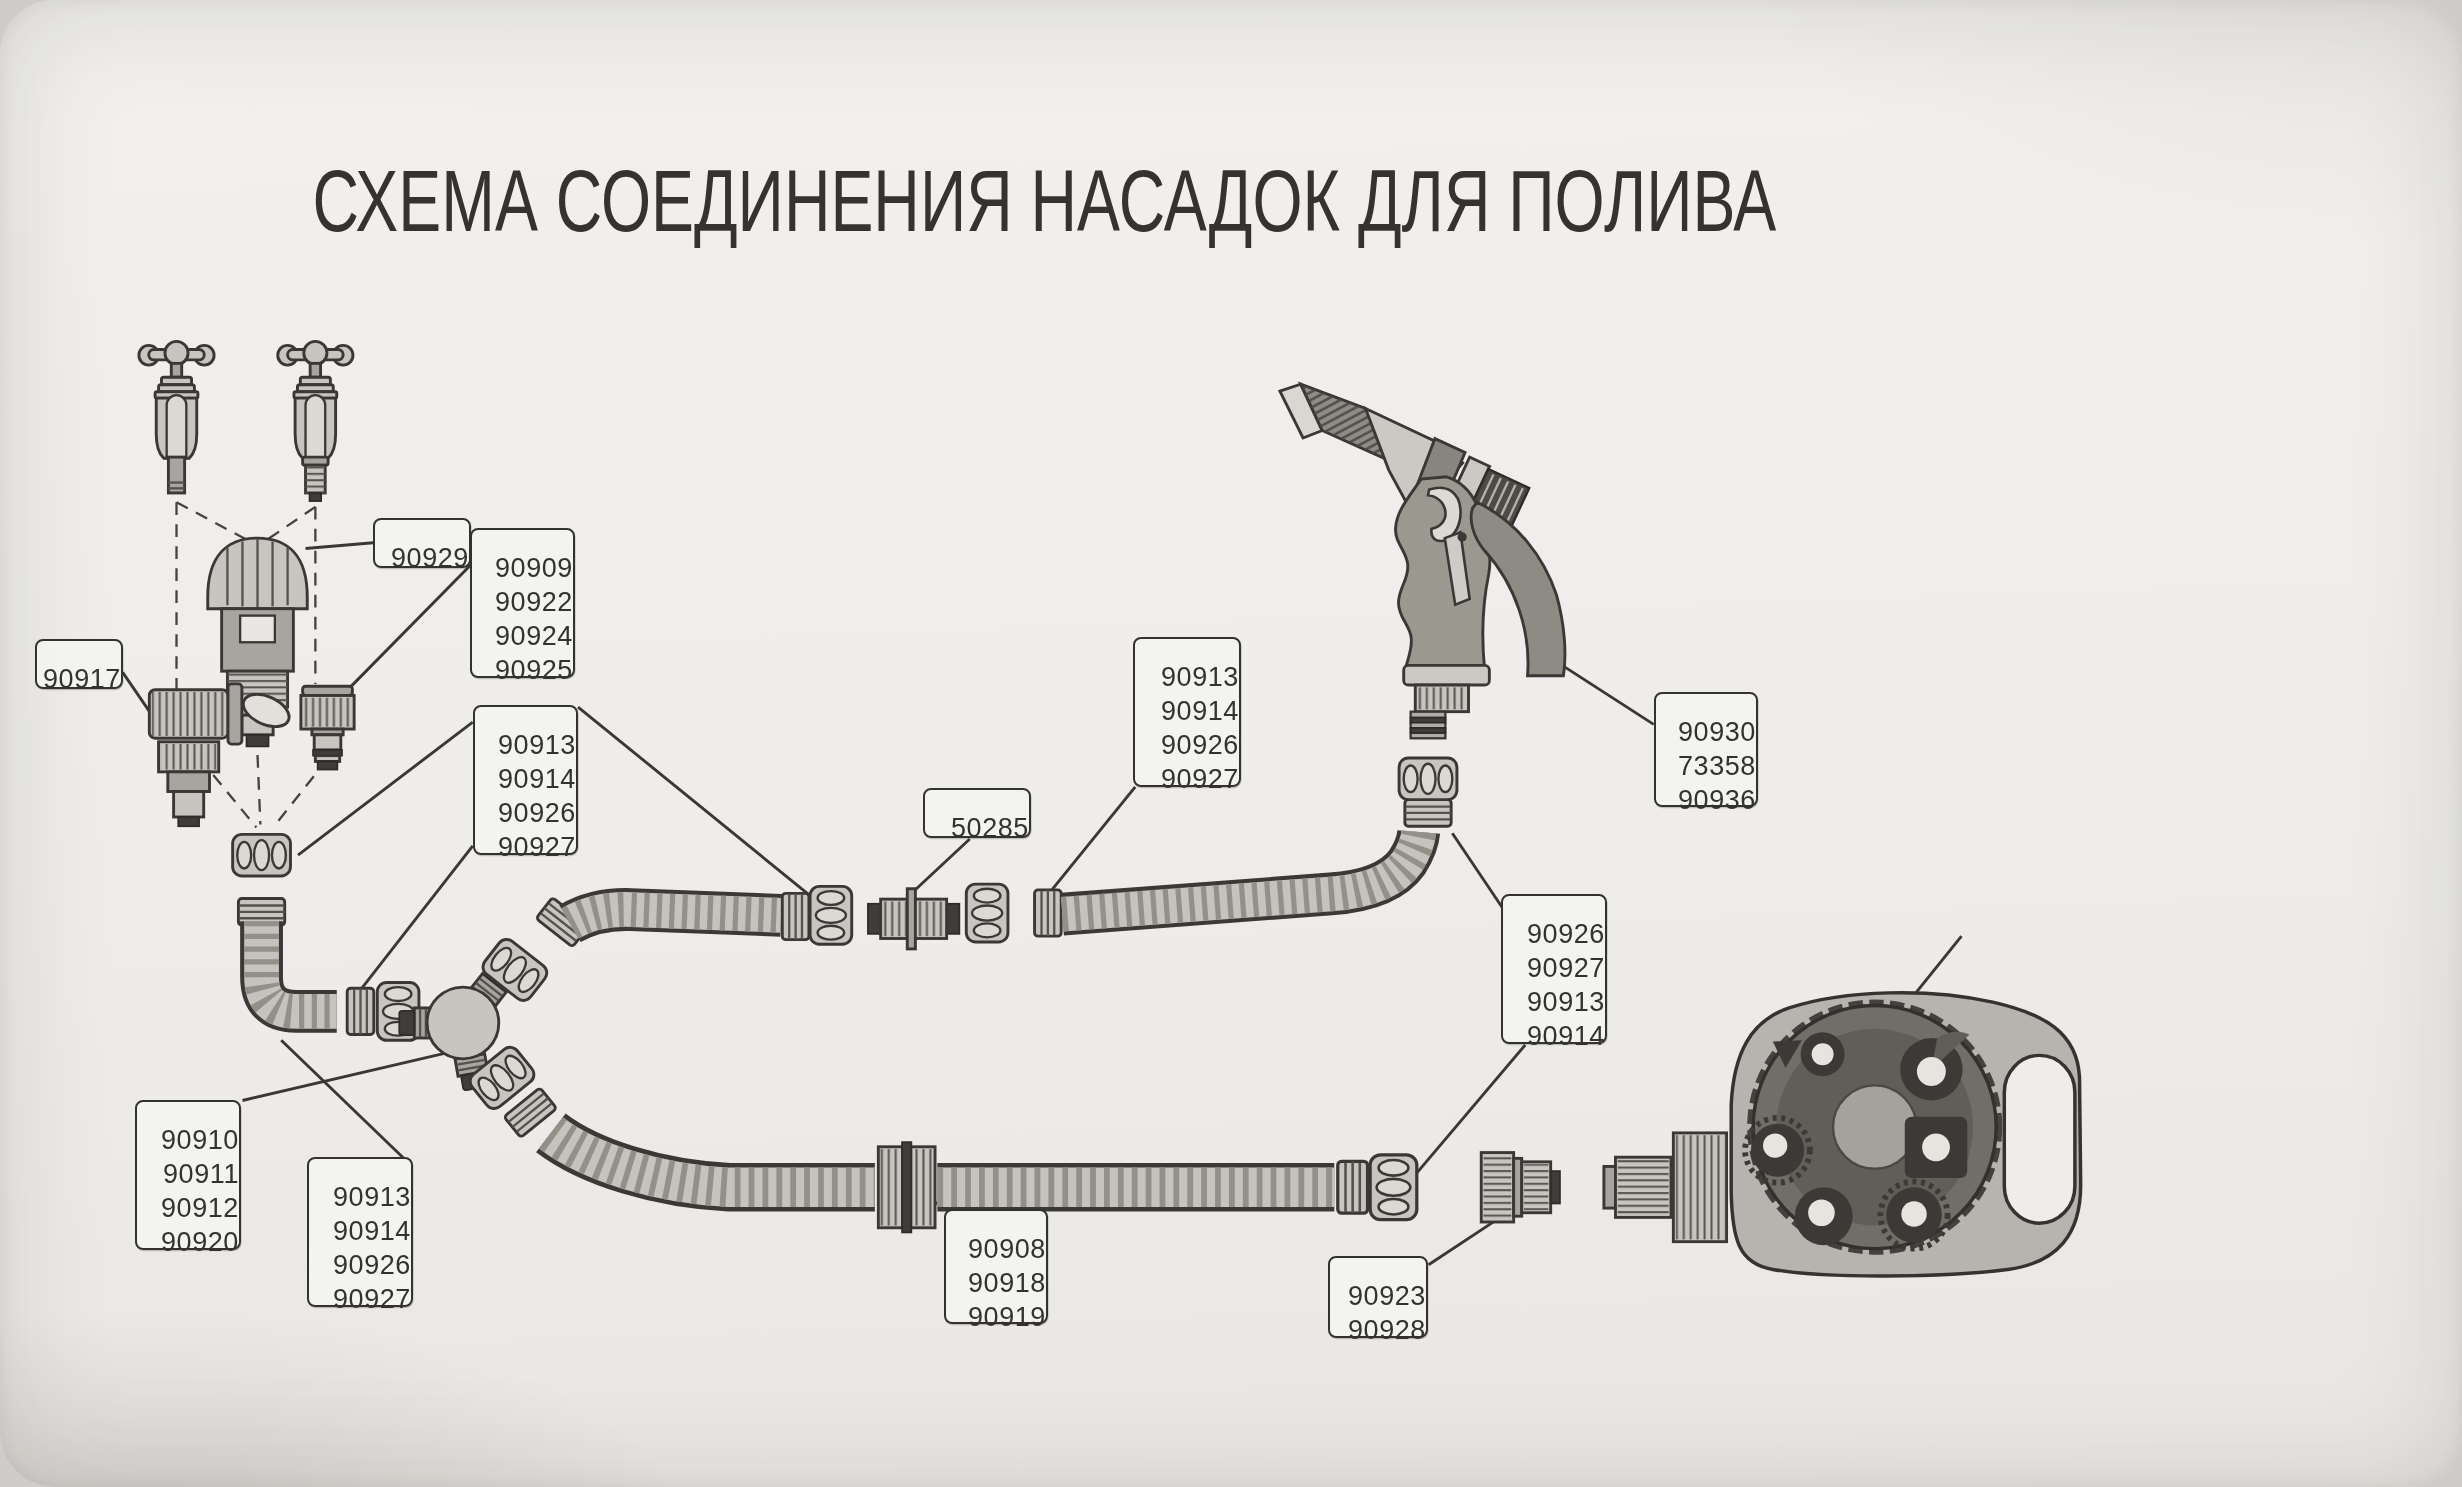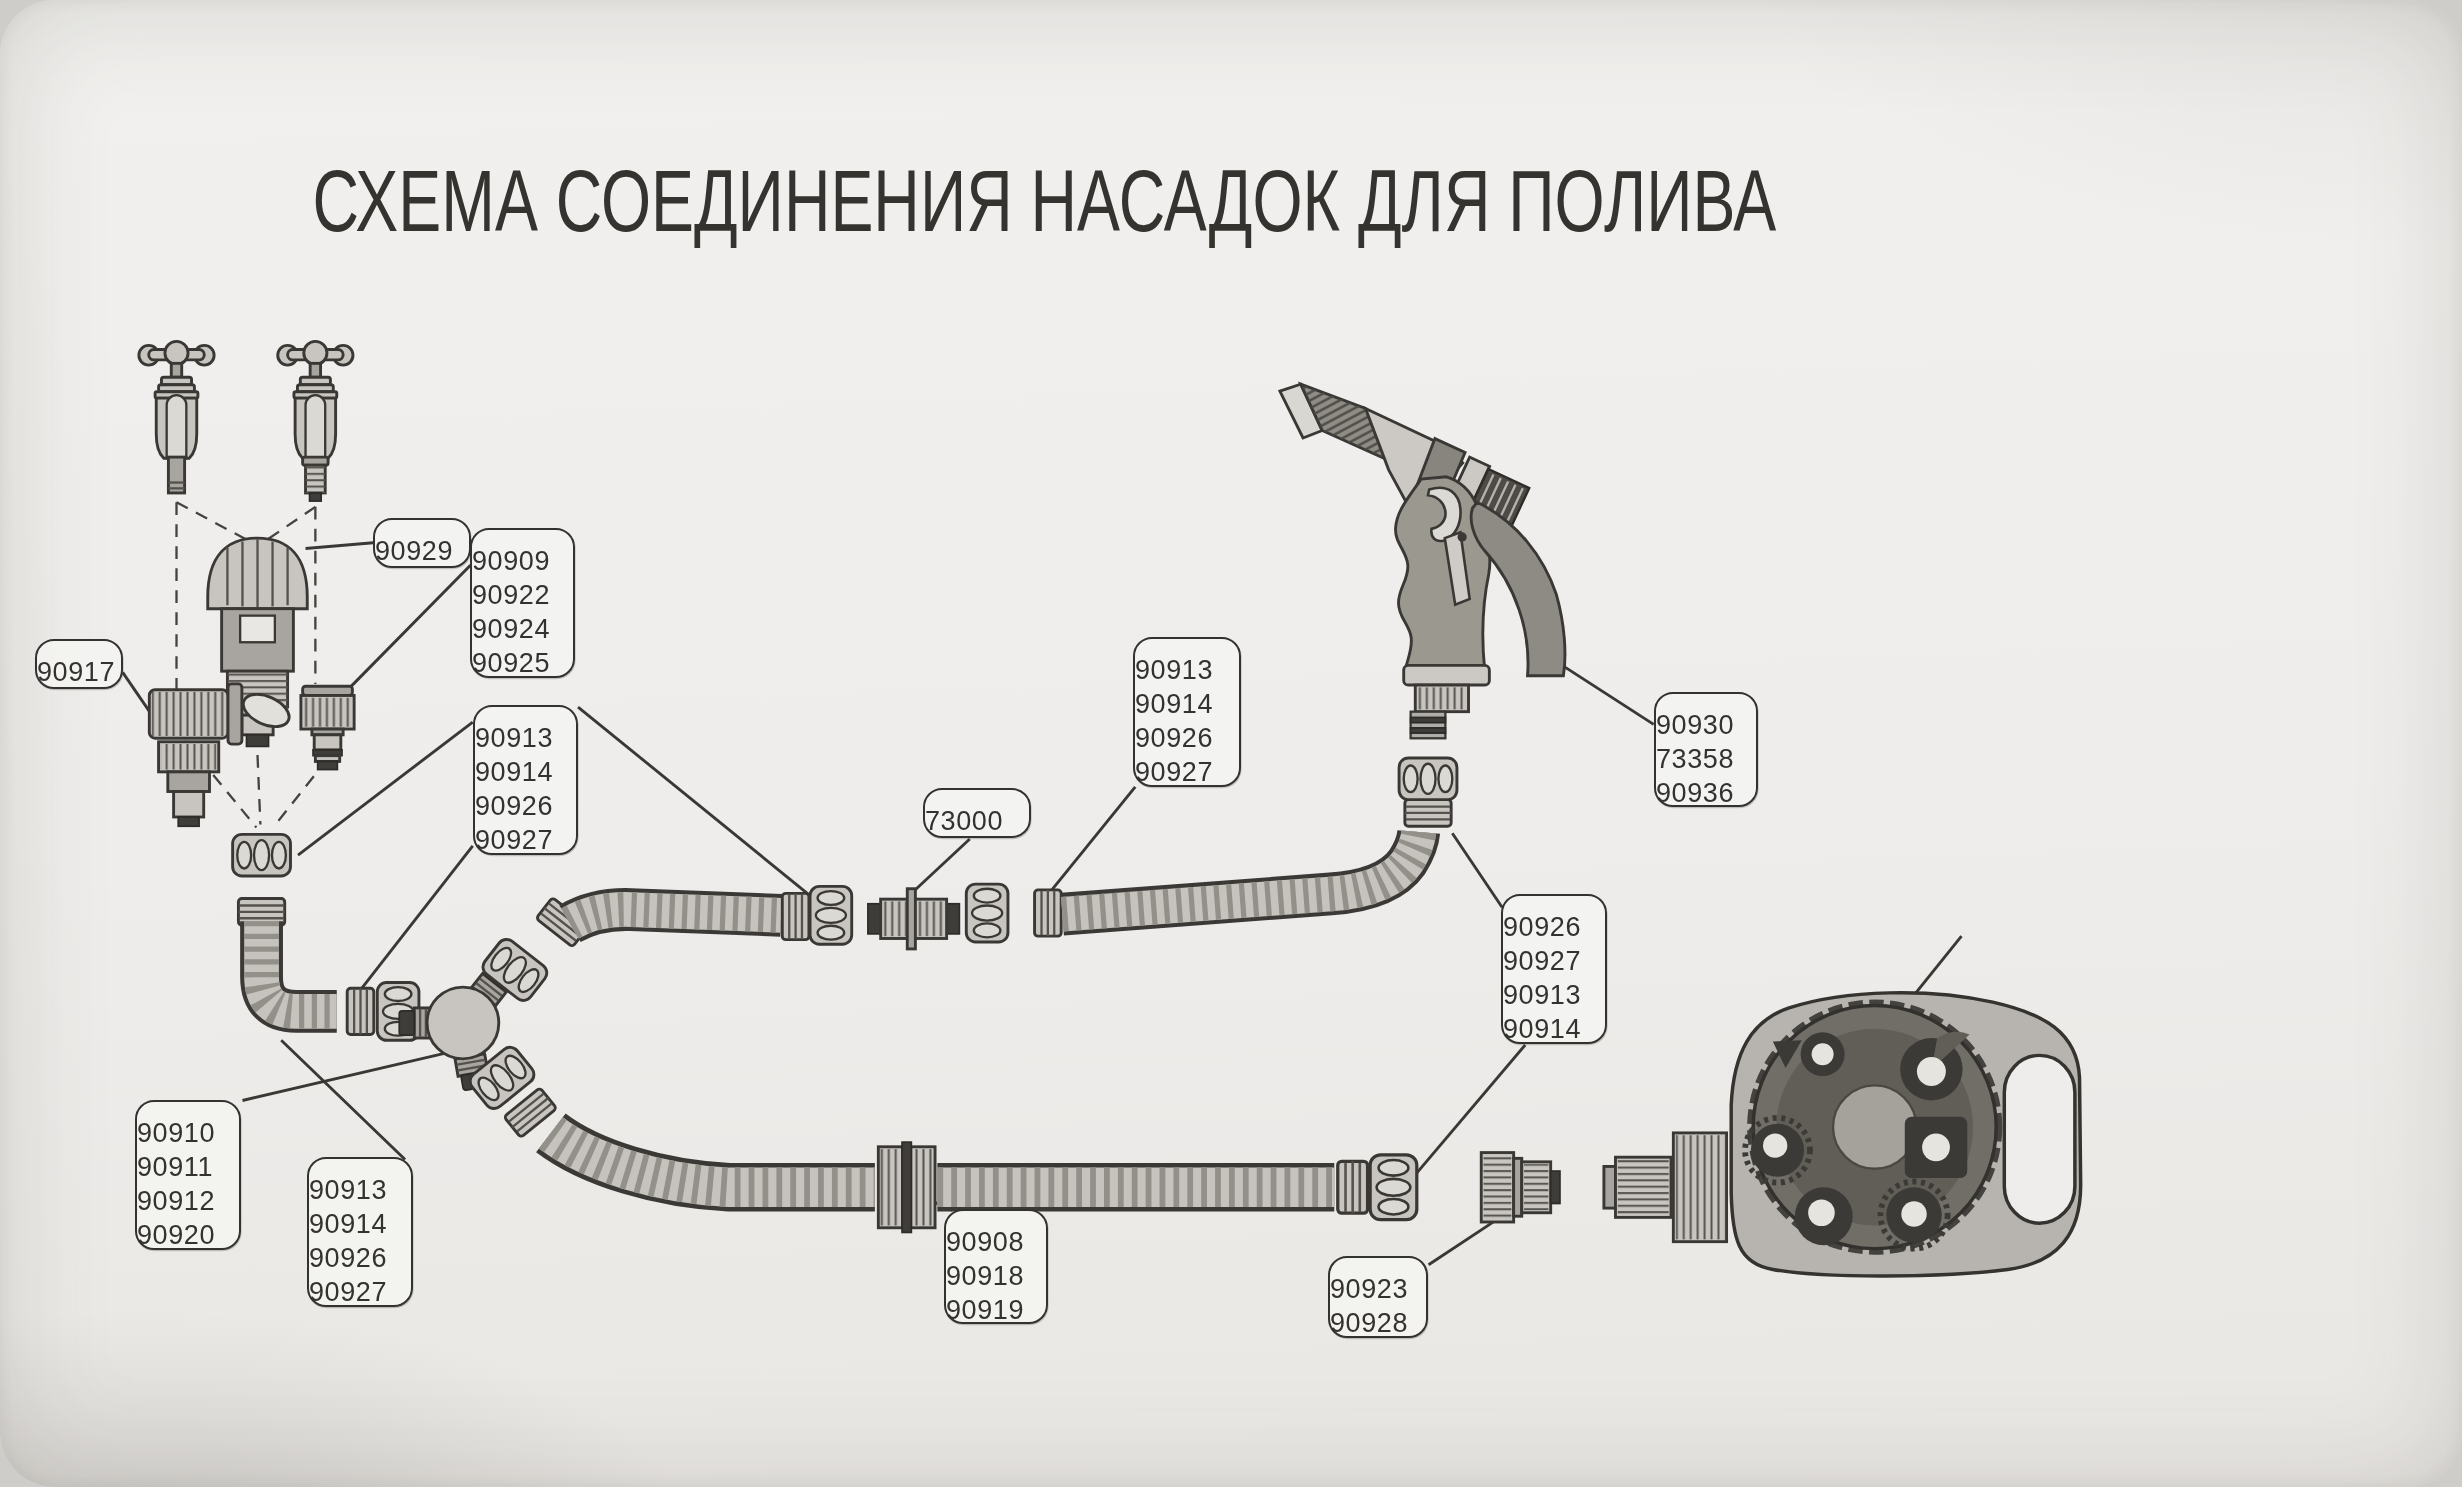--- a/index.html
+++ b/index.html
@@ -25,23 +25,23 @@
   .lead{stroke:#3a3835;stroke-width:5;fill:none;}
   .dash{stroke:#45433f;stroke-width:4;fill:none;stroke-dasharray:22 16;}
   .hoseAo{fill:none;stroke:#3b3936;stroke-width:74;}
   .hoseAf{fill:none;stroke:#c6c3be;stroke-width:60;}
   .hoseAr{fill:none;stroke:#93908a;stroke-width:60;stroke-dasharray:9 13;}
   .hoseBo{fill:none;stroke:#3b3936;stroke-width:84;}
   .hoseBf{fill:none;stroke:#c6c3be;stroke-width:68;}
   .hoseBr{fill:none;stroke:#93908a;stroke-width:68;stroke-dasharray:10 14;}
   .title-text{fill:#35332f;font-family:"Liberation Sans",sans-serif;font-size:150px;font-weight:400;}
   
-  .label-box{position:absolute;box-sizing:border-box;border:2.6px solid #34322f;border-radius:19px;
-             background:rgba(243,242,240,.96);color:#34322f;text-align:left;
-             padding-top:14px;box-shadow:0.6px 1.2px 0 rgba(52,50,47,.25);}
+  .label-box{position:absolute;box-sizing:border-box;border:2.6px solid #34322f;border-radius:8px;
+             background:rgba(243,242,240,.96);color:#34322f;text-align:right;
+             padding-top:21px;box-shadow:0.6px 1.2px 0 rgba(52,50,47,.25);}
   .label-box .ln{font-size:27px;line-height:34px;letter-spacing:0.6px;}
 </style>
 </head>
 <body>
 
 <div class="stage">
   <div class="page"></div>
 
   <svg width="2462" height="1487" viewBox="0 0 4255 2570">
     <defs>
@@ -320,21 +320,21 @@
   </div>
 
   <div class="label-box" style="left:473px;top:705px;width:105px;height:150px">
     <div class="ln">90913</div>
     <div class="ln">90914</div>
     <div class="ln">90926</div>
     <div class="ln">90927</div>
   </div>
 
   <div class="label-box" style="left:923px;top:788px;width:108px;height:50px">
-    <div class="ln">73000</div>
+    <div class="ln">50285</div>
   </div>
 
   <div class="label-box" style="left:1133px;top:637px;width:108px;height:150px">
     <div class="ln">90913</div>
     <div class="ln">90914</div>
     <div class="ln">90926</div>
     <div class="ln">90927</div>
   </div>
 
   <div class="label-box" style="left:1654px;top:692px;width:104px;height:115px">

